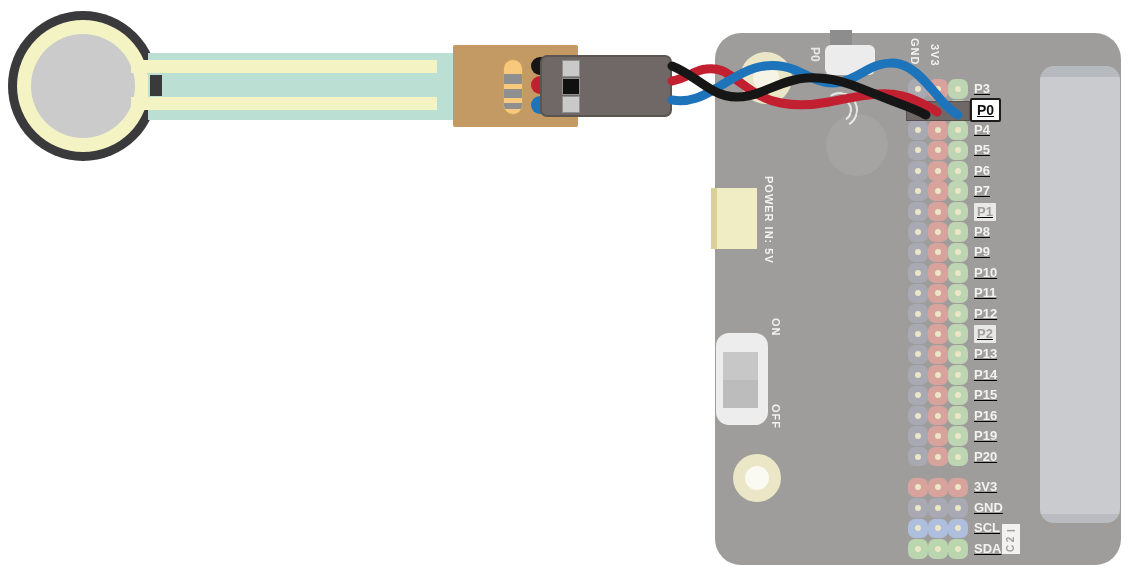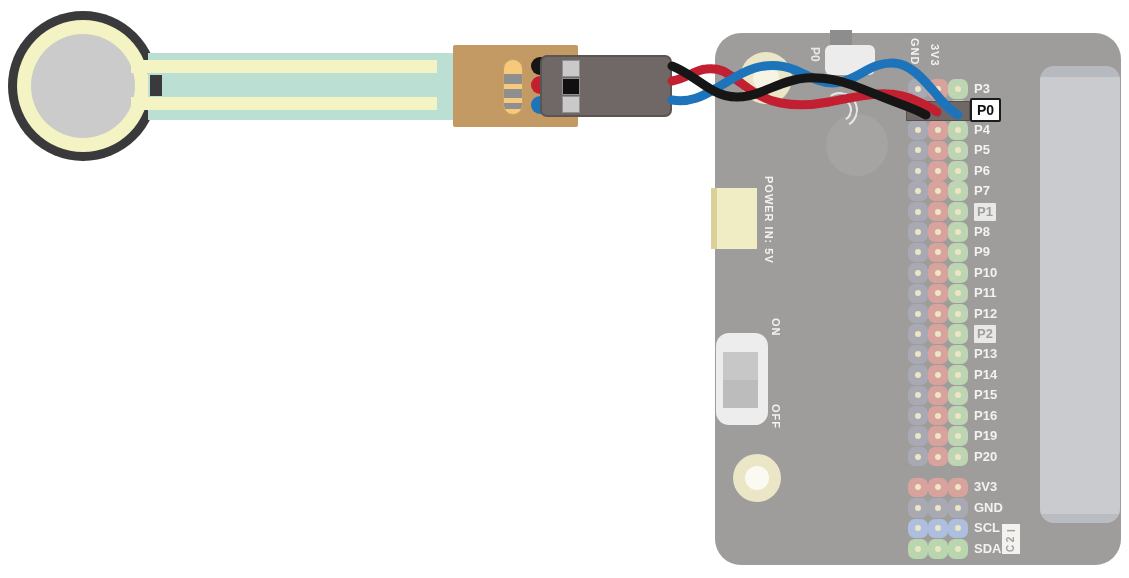--- a/index.html
+++ b/index.html
@@ -42,21 +42,21 @@
   .vt-off{left:770px;top:404px;font-size:11px;letter-spacing:1px;}
   .vt-pad{left:808px;top:47px;font-size:12px;color:#e9e8e6;}
   .vt-gnd{left:909px;top:38px;font-size:11px;letter-spacing:1px;}
   .vt-3v3{left:929px;top:44px;font-size:11px;letter-spacing:1px;}
   .arc{border:2px solid rgba(255,255,255,.75);border-radius:50%;background:transparent;
        border-left-color:transparent;border-bottom-color:transparent;transform:rotate(12deg);}
   .xmark{color:rgba(255,255,255,.85);font-size:11px;font-weight:bold;}
   
   #pin-grid{left:908px;top:79px;display:flex;flex-direction:column;}
   #power-grid{left:908px;top:477px;display:flex;flex-direction:column;}
-  .pin-row{display:flex;align-items:center;height:20.42px;}
+  .pin-row{display:flex;align-items:center;height:20.42px;text-decoration:underline;}
   #power-grid .pin-row{height:20.5px;}
   .pin{width:19.5px;height:19.5px;border-radius:7px;margin-right:.5px;display:flex;}
   .pin i{display:block;width:6px;height:6px;border-radius:50%;background:#ece6c4;margin:auto;}
   .c-gnd{background:#a8a9b2;} .c-v33{background:#d7a39c;} .c-sig{background:#bdd5b2;}
   .c-scl{background:#adbedf;} .c-sda{background:#b9d6ae;}
   .pin-label{margin-left:6px;font-size:13px;font-weight:bold;color:#f3f2ef;line-height:18px;}
   .pin-label.boxed{background:#e8e8e6;color:#9f9e9c;padding:0 3px;border-radius:1px;}
   .pin-label.wired{position:relative;z-index:6;margin-left:2px;background:#ffffff;color:#111;
                    border:2px solid #1c1c1c;padding:1px 5px;font-size:14px;border-radius:2px;}
   .p0-connector{left:906px;top:101px;width:64px;height:20px;background:#6f6866;

